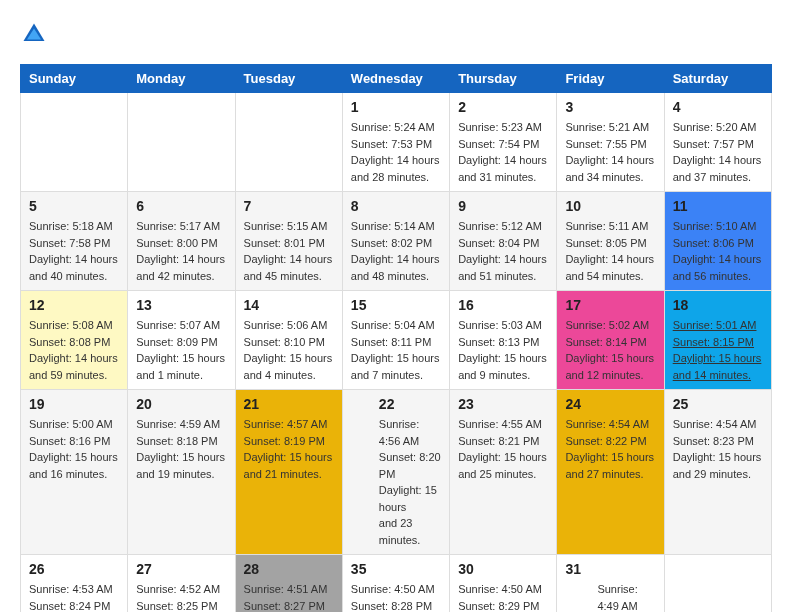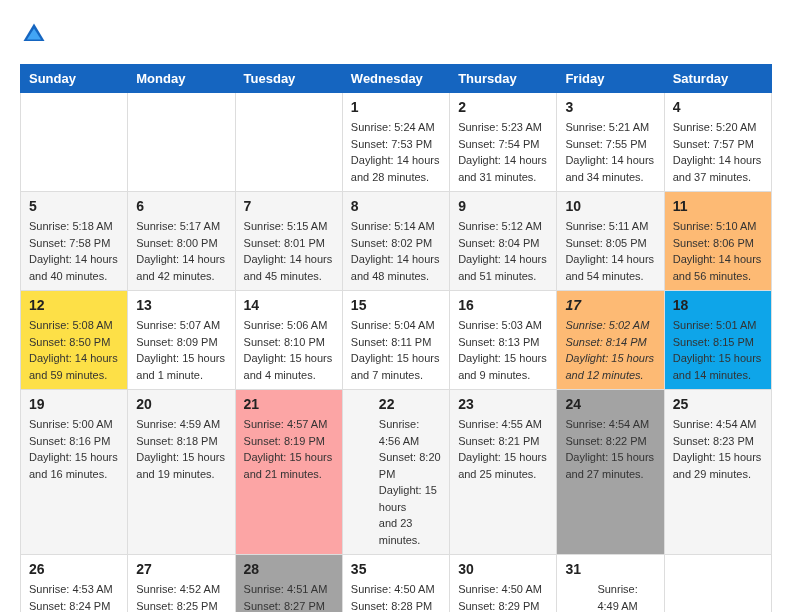--- a/index.html
+++ b/index.html
@@ -184,33 +184,33 @@
 Daylight: 14 hours
 and 51 minutes.</div>
         </td>
         <td style="background-color: rgb(245, 245, 245);">
           <div class="day-number">10</div>
           <div class="day-info" style="white-space: pre-line;">Sunrise: 5:11 AM
 Sunset: 8:05 PM
 Daylight: 14 hours
 and 54 minutes.</div>
         </td>
-        <td style="background-color: #fdba74;">
+        <td style="background-color: #3b82f6;">
           <div class="day-number">11</div>
           <div class="day-info" style="white-space: pre-line;">Sunrise: 5:10 AM
 Sunset: 8:06 PM
 Daylight: 14 hours
 and 56 minutes.</div>
         </td>
       </tr>
       <tr>
-        <td style="background-color: #fde047;">
+        <td style="background-color: #fef9c3;">
           <div class="day-number">12</div>
           <div class="day-info" style="white-space: pre-line;">Sunrise: 5:08 AM
-Sunset: 8:50 PM
+Sunset: 8:08 PM
 Daylight: 14 hours
 and 59 minutes.</div>
         </td>
         <td style="background-color: rgb(255, 255, 255);">
           <div class="day-number">13</div>
           <div class="day-info" style="white-space: pre-line;">Sunrise: 5:07 AM
 Sunset: 8:09 PM
 Daylight: 15 hours
 and 1 minute.</div>
         </td>
@@ -228,72 +228,72 @@
 Daylight: 15 hours
 and 7 minutes.</div>
         </td>
         <td style="background-color: rgb(255, 255, 255);">
           <div class="day-number">16</div>
           <div class="day-info" style="white-space: pre-line;">Sunrise: 5:03 AM
 Sunset: 8:13 PM
 Daylight: 15 hours
 and 9 minutes.</div>
         </td>
-        <td style="background-color: #fdba74; font-style: italic;">
+        <td style="background-color: #ec4899;">
           <div class="day-number">17</div>
           <div class="day-info" style="white-space: pre-line;">Sunrise: 5:02 AM
 Sunset: 8:14 PM
 Daylight: 15 hours
 and 12 minutes.</div>
         </td>
         <td style="background-color: #0ea5e9;">
           <div class="day-number">18</div>
-          <div class="day-info" style="white-space: pre-line;">Sunrise: 5:01 AM
+          <div class="day-info" style="white-space: pre-line; text-decoration: underline;">Sunrise: 5:01 AM
 Sunset: 8:15 PM
 Daylight: 15 hours
 and 14 minutes.</div>
         </td>
       </tr>
       <tr>
         <td style="background-color: rgb(245, 245, 245);">
           <div class="day-number">19</div>
           <div class="day-info" style="white-space: pre-line;">Sunrise: 5:00 AM
 Sunset: 8:16 PM
 Daylight: 15 hours
 and 16 minutes.</div>
         </td>
         <td style="background-color: rgb(245, 245, 245);">
           <div class="day-number">20</div>
           <div class="day-info" style="white-space: pre-line;">Sunrise: 4:59 AM
 Sunset: 8:18 PM
 Daylight: 15 hours
 and 19 minutes.</div>
         </td>
-        <td style="background-color: #fca5a5;">
+        <td style="background-color: #eab308;">
           <div class="day-number">21</div>
           <div class="day-info" style="white-space: pre-line;">Sunrise: 4:57 AM
 Sunset: 8:19 PM
 Daylight: 15 hours
 and 21 minutes.</div>
         </td>
         <td style="background-color: rgb(245, 245, 245); padding-left: 36px;">
           <div class="day-number">22</div>
           <div class="day-info" style="white-space: pre-line;">Sunrise: 4:56 AM
 Sunset: 8:20 PM
 Daylight: 15 hours
 and 23 minutes.</div>
         </td>
         <td style="background-color: rgb(245, 245, 245);">
           <div class="day-number">23</div>
           <div class="day-info" style="white-space: pre-line;">Sunrise: 4:55 AM
 Sunset: 8:21 PM
 Daylight: 15 hours
 and 25 minutes.</div>
         </td>
-        <td style="background-color: #a3a3a3;">
+        <td style="background-color: #eab308;">
           <div class="day-number">24</div>
           <div class="day-info" style="white-space: pre-line;">Sunrise: 4:54 AM
 Sunset: 8:22 PM
 Daylight: 15 hours
 and 27 minutes.</div>
         </td>
         <td style="background-color: rgb(245, 245, 245);">
           <div class="day-number">25</div>
           <div class="day-info" style="white-space: pre-line;">Sunrise: 4:54 AM
 Sunset: 8:23 PM

